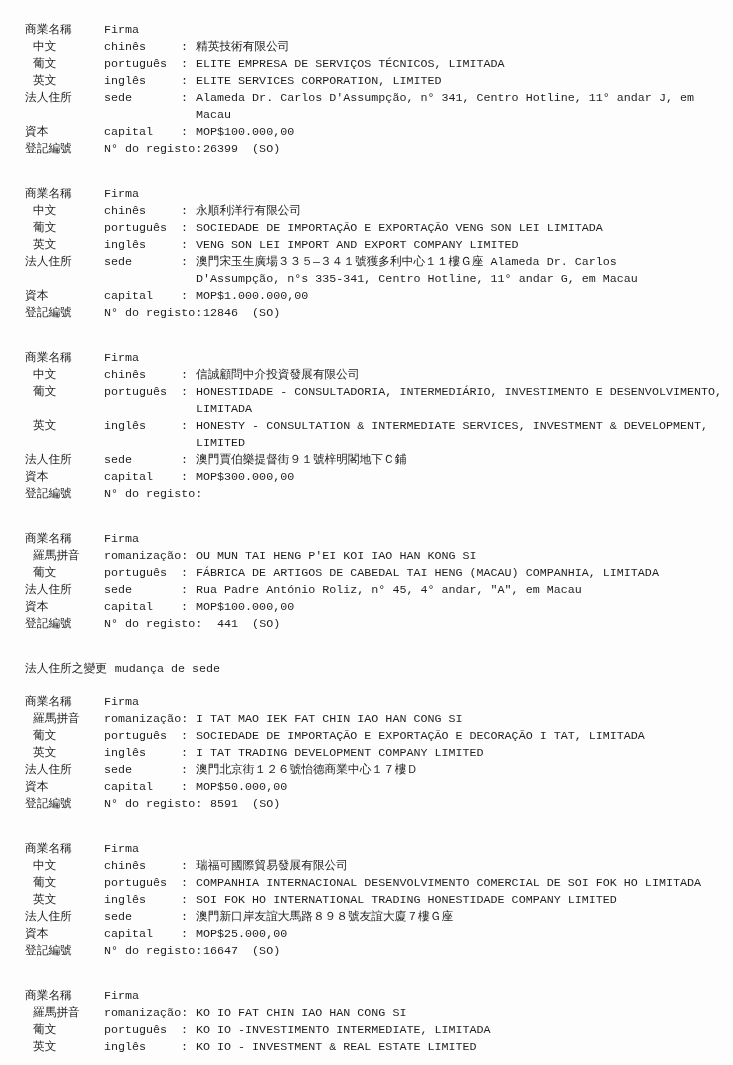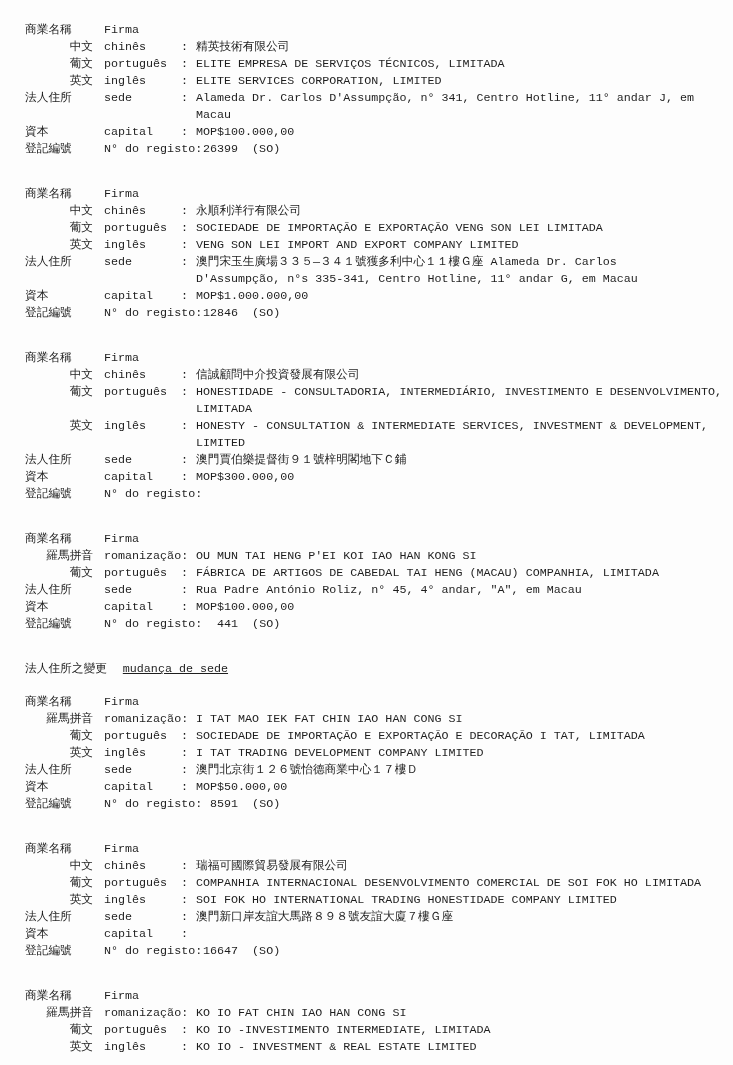--- a/index.html
+++ b/index.html
@@ -33,21 +33,20 @@
   .col-zh {
     flex: 0 0 68px;
     width: 68px;
     white-space: nowrap;
     overflow: visible;
   }
   .col-zh.indent {
     padding-left: 8px;
     flex-basis: 60px;
     width: 60px;
-    text-align: right;
   }
   .col-pt {
     flex: 0 0 77px;
     width: 77px;
     white-space: nowrap;
     overflow: visible;
     margin-left: 11px;
   }
   .col-sep {
     flex: 0 0 15px;
@@ -57,22 +56,21 @@
   .col-value {
     flex: 1 1 auto;
     white-space: pre-wrap;
     word-break: break-word;
   }
   .section-heading {
     margin: 24px 0 16px 0;
     white-space: pre;
   }
   .section-heading .pt {
-    margin-left: 16px;
-    text-decoration: underline;
+    margin-left: 8px;
   }
 </style>
 </head>
 <body>
 
 <div class="page">
   <div id="sections-root">
       <div class="section">
         <div class="entry">
           <div class="row">
@@ -321,20 +319,21 @@
           <div class="row">
             <span class="col-zh">法人住所</span>
             <span class="col-pt">sede</span>
             <span class="col-sep">:</span>
             <span class="col-value">澳門新口岸友誼大馬路８９８號友誼大廈７樓Ｇ座</span>
           </div>
           <div class="row">
             <span class="col-zh">資本</span>
             <span class="col-pt">capital</span>
             <span class="col-sep">:</span>
+            <span class="col-value">MOP$25.000,00</span>
           </div>
           <div class="row">
             <span class="col-zh">登記編號</span>
             <span class="col-pt">N° do registo:</span>
             <span class="col-sep"></span>
             <span class="col-value"> 16647  (SO)</span>
           </div>
         </div>
         <div class="entry">
           <div class="row">

